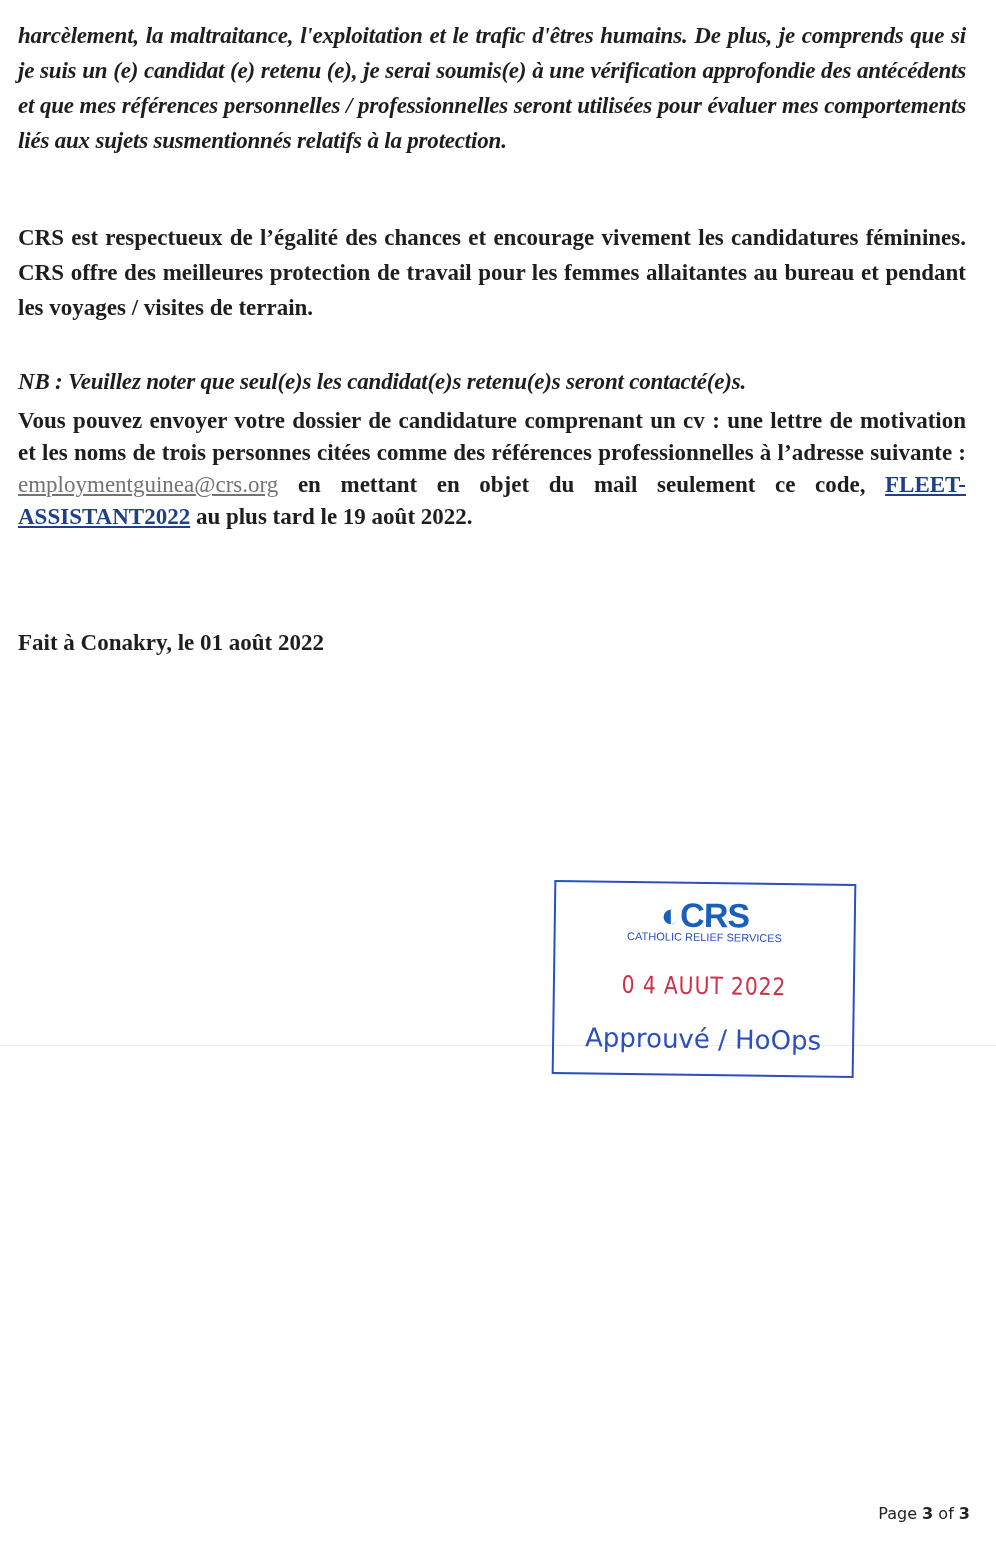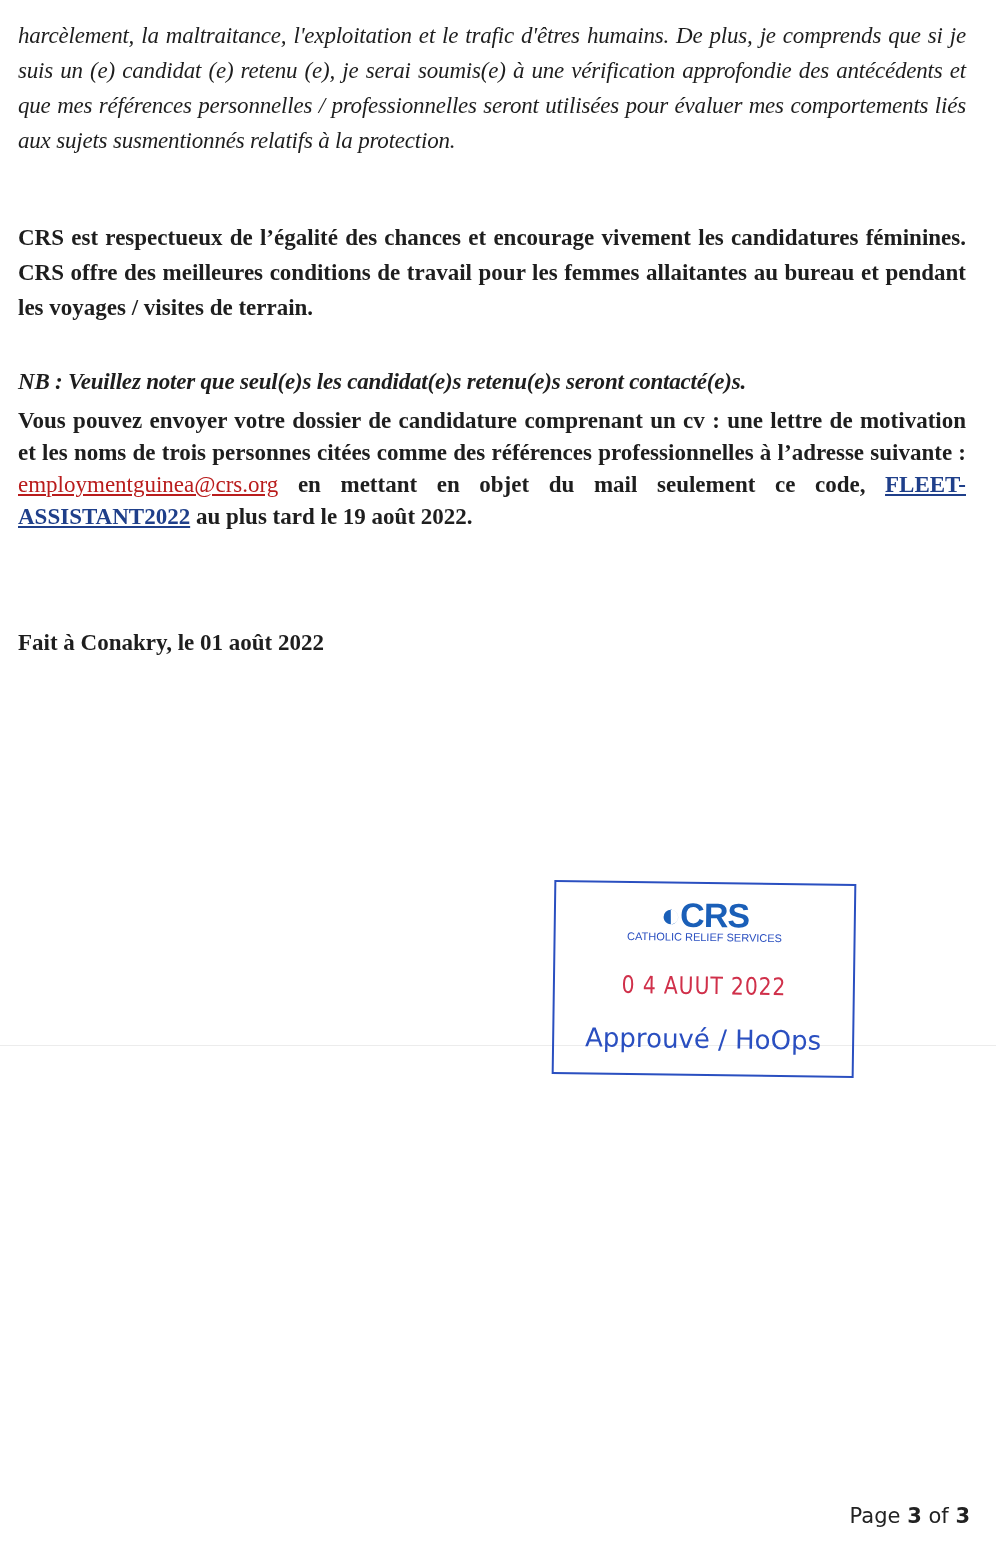--- a/index.html
+++ b/index.html
@@ -1,42 +1,42 @@
 <!DOCTYPE html>
 <html><head>
 <meta charset="utf-8">
 <style>
   html, body { margin:0; padding:0; }
   body { width:996px; height:1544px; background:#ffffff; position:relative; overflow:hidden; color:#1e1e1e; }
-  .para { position:absolute; left:18px; width:948px; font-family:"Liberation Serif", serif; font-size:23px; line-height:35px; text-align:justify; text-align-last:left; }
+  .para { position:absolute; left:18px; width:948px; font-family:"Liberation Serif", serif; font-size:23px; line-height:35px; text-align:justify; text-align-last:left;font-weight:bold; }
   .italic { font-style:italic; letter-spacing:-0.2px; }
   .bold { font-weight:bold; }
   #p1 { top:18px; }
   #p2 { top:220px; }
   #p3 { top:364px; }
   #p4 { top:405px; line-height:32px; }
   #sign { top:625px; }
-  .link { color:#b91c1c; text-decoration:underline; font-weight:normal; }
+  .link { color:#737373; text-decoration:underline; font-weight:normal; }
   .code { color:#1f3f8a; text-decoration:underline; font-weight:bold; }
   .hline { position:absolute; left:0; width:996px; top:1045px; height:1px; background:#ececec; }
   .stamp { position:absolute; left:553px; top:882px; width:298px; height:190px; border:2px solid #2a4fc0; transform:rotate(0.8deg); }
   .stamp-logo { position:absolute; top:12px; left:0; width:100%; text-align:center; color:#1a5fb8; }
   .crs-glyph { font-family:"Liberation Sans", sans-serif; font-size:34px; font-weight:bold; letter-spacing:-1px; }
   .stamp-org { font-family:"Liberation Sans", sans-serif; font-size:11px; color:#2a4fc0; letter-spacing:0; margin-top:-4px; }
   .stamp-date { position:absolute; top:88px; left:0; width:100%; text-align:center; font-family:"DejaVu Sans", sans-serif; font-size:24px; color:#d0304a; letter-spacing:1px; transform:scaleX(0.85); }
   .stamp-approval { position:absolute; top:140px; left:0; width:100%; text-align:center; font-family:"DejaVu Sans", sans-serif; font-size:26px; color:#2a4fc0; }
-  .page-num { position:absolute; right:26px; top:1504px; font-family:"DejaVu Sans", sans-serif; font-size:21px; color:#222; }
+  .page-num { position:absolute; right:26px; top:1504px; font-family:"DejaVu Sans", sans-serif; font-size:16px; color:#222; }
   .page-num b { font-weight:bold; }
 </style>
 </head>
 <body>
 
 <div class="para italic" id="p1">harcèlement, la maltraitance, l'exploitation et le trafic d'êtres humains. De plus, je comprends que si je suis un (e) candidat (e) retenu (e), je serai soumis(e) à une vérification approfondie des antécédents et que mes références personnelles / professionnelles seront utilisées pour évaluer mes comportements liés aux sujets susmentionnés relatifs à la protection.</div>
 
-<div class="para bold" id="p2">CRS est respectueux de l’égalité des chances et encourage vivement les candidatures féminines. CRS offre des meilleures conditions de travail pour les femmes allaitantes au bureau et pendant les voyages / visites de terrain.</div>
+<div class="para bold" id="p2">CRS est respectueux de l’égalité des chances et encourage vivement les candidatures féminines. CRS offre des meilleures protection de travail pour les femmes allaitantes au bureau et pendant les voyages / visites de terrain.</div>
 
 <div class="para bold italic" id="p3">NB : Veuillez noter que seul(e)s les candidat(e)s retenu(e)s seront contacté(e)s.</div>
 
 <div class="para bold" id="p4"><span>Vous pouvez envoyer votre dossier de candidature comprenant un cv : une lettre de motivation et les noms de trois personnes citées comme des références professionnelles à l’adresse suivante : </span><span class="link">employmentguinea@crs.org</span><span> en mettant en objet du mail seulement ce code, </span><span class="code">FLEET-ASSISTANT2022</span><span> au plus tard le 19 août 2022.</span></div>
 
 <div class="para bold" id="sign">Fait à Conakry, le 01 août 2022</div>
 
 <div class="hline"></div>
 
 <div class="stamp">

